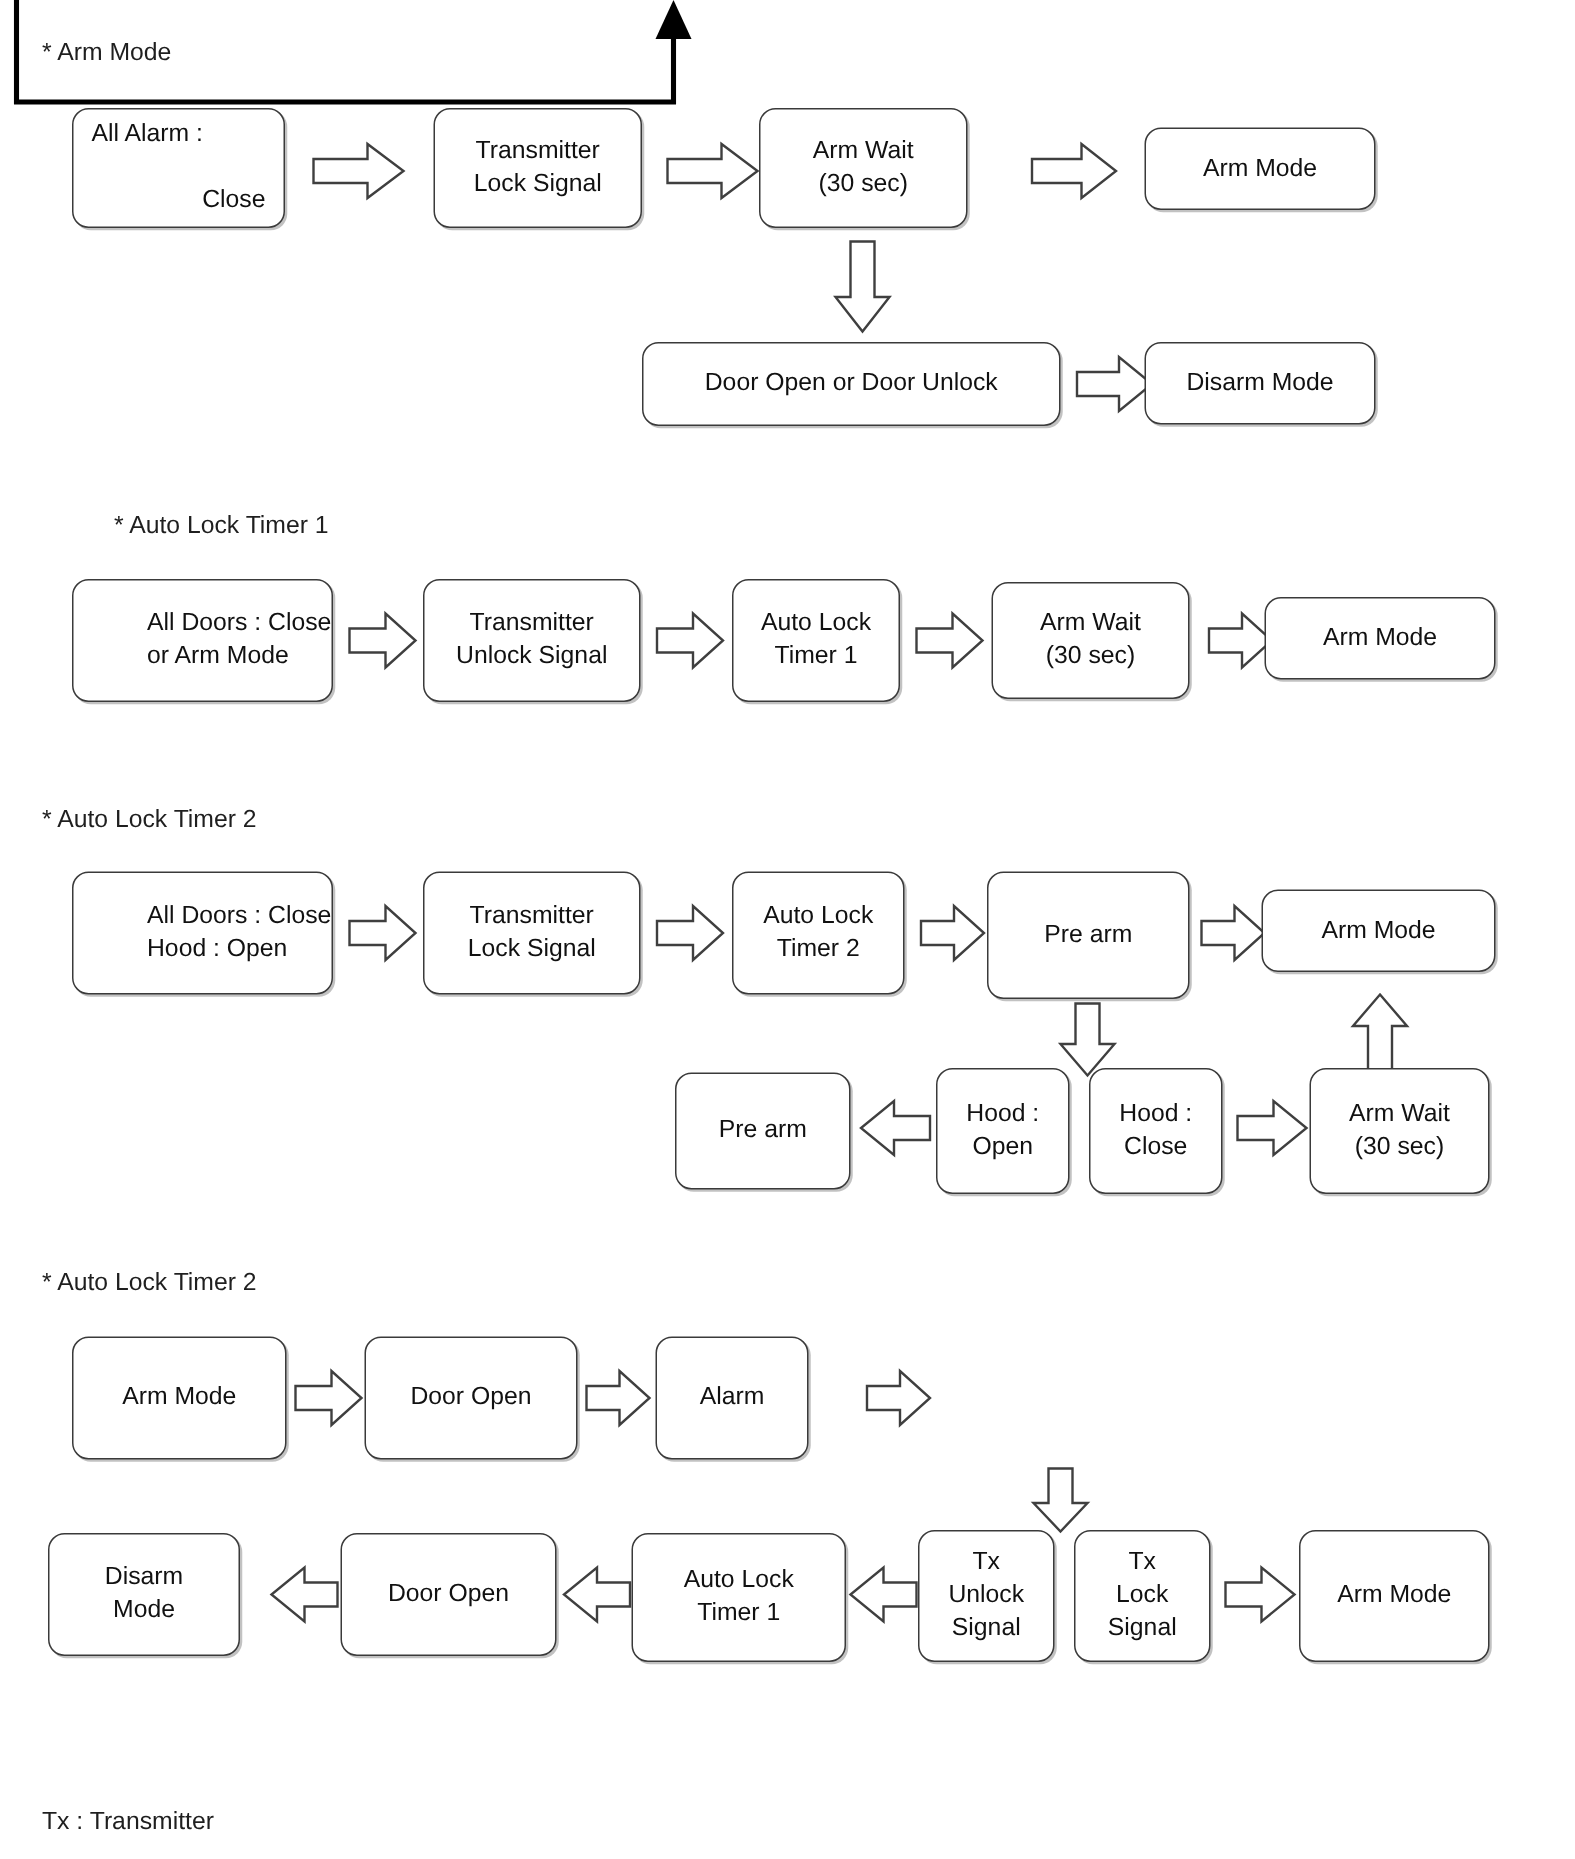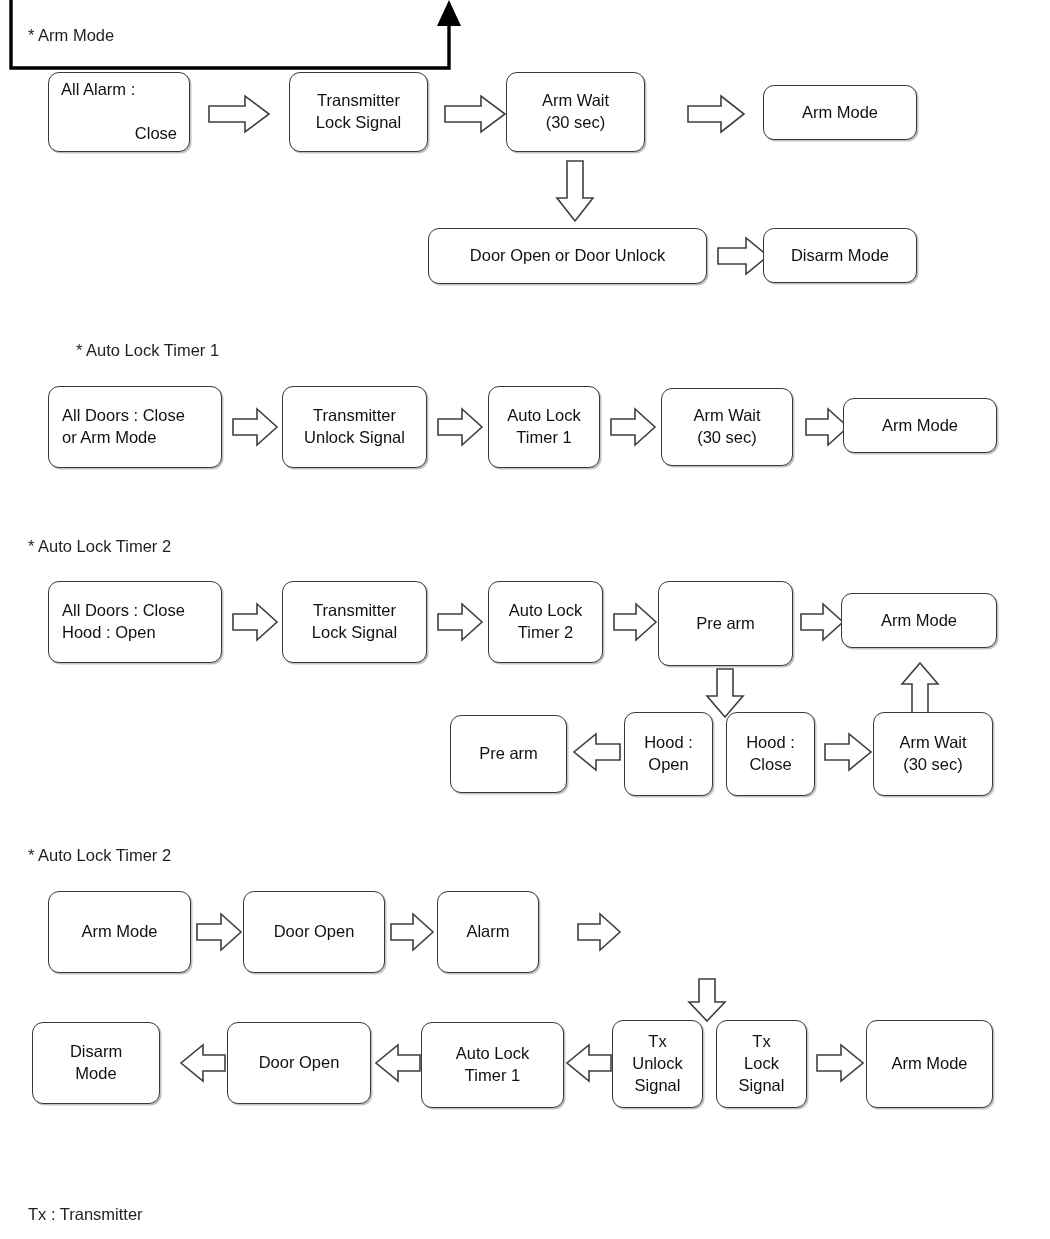--- a/index.html
+++ b/index.html
@@ -41,21 +41,21 @@
     display: flex;
     align-items: center;
     justify-content: center;
     font-size: 16.5px;
     line-height: 1.32;
     color: #111111;
     text-align: center;
     box-shadow: 1.5px 1.5px 0 rgba(120,120,120,0.45);
   }
   .node .txt { display: block; white-space: pre-line; }
-  .node.align-left { justify-content: flex-start; text-align: left; }
+  .node.align-left { justify-content: flex-start; text-align: left; padding-left: 36px; }
   .node.align-left .txt { padding-left: 13px; }
   .node.split .txt { width: 100%; padding: 0 12px; box-sizing: border-box; }
   .node.split .line-a { display: block; text-align: left; }
   .node.split .line-b { display: block; text-align: right; }
 
   .arrow {
     position: absolute;
     pointer-events: none;
   }
   .arrow svg { display: block; overflow: visible; }

